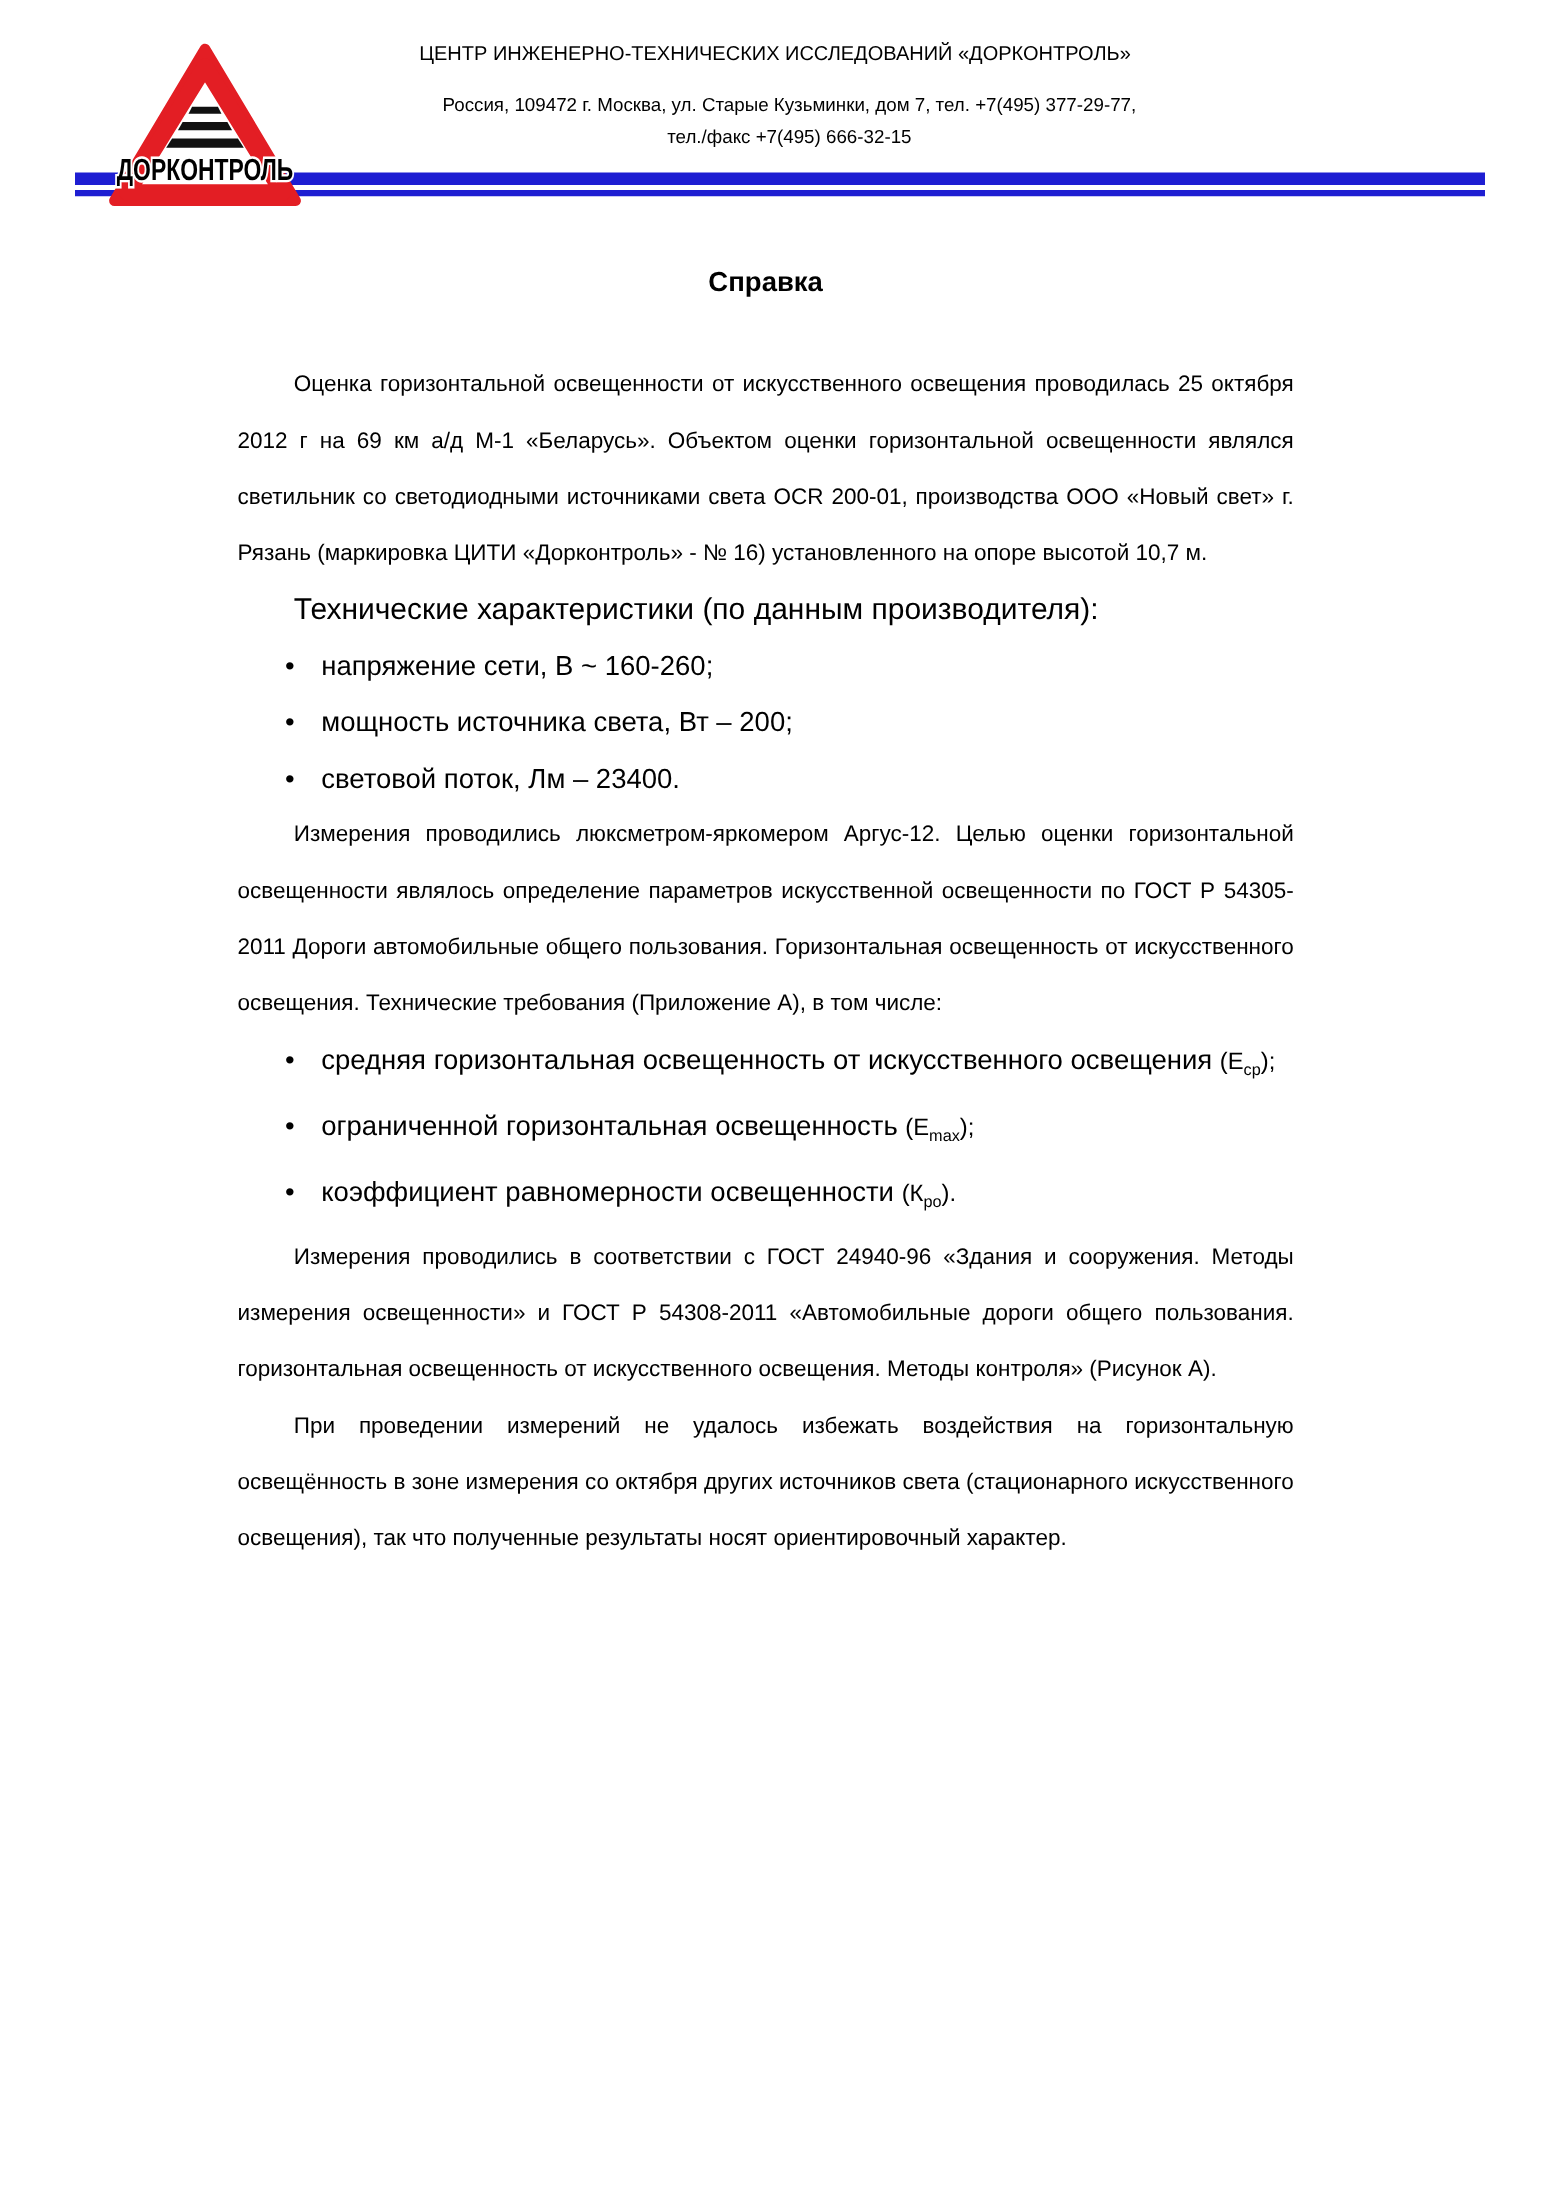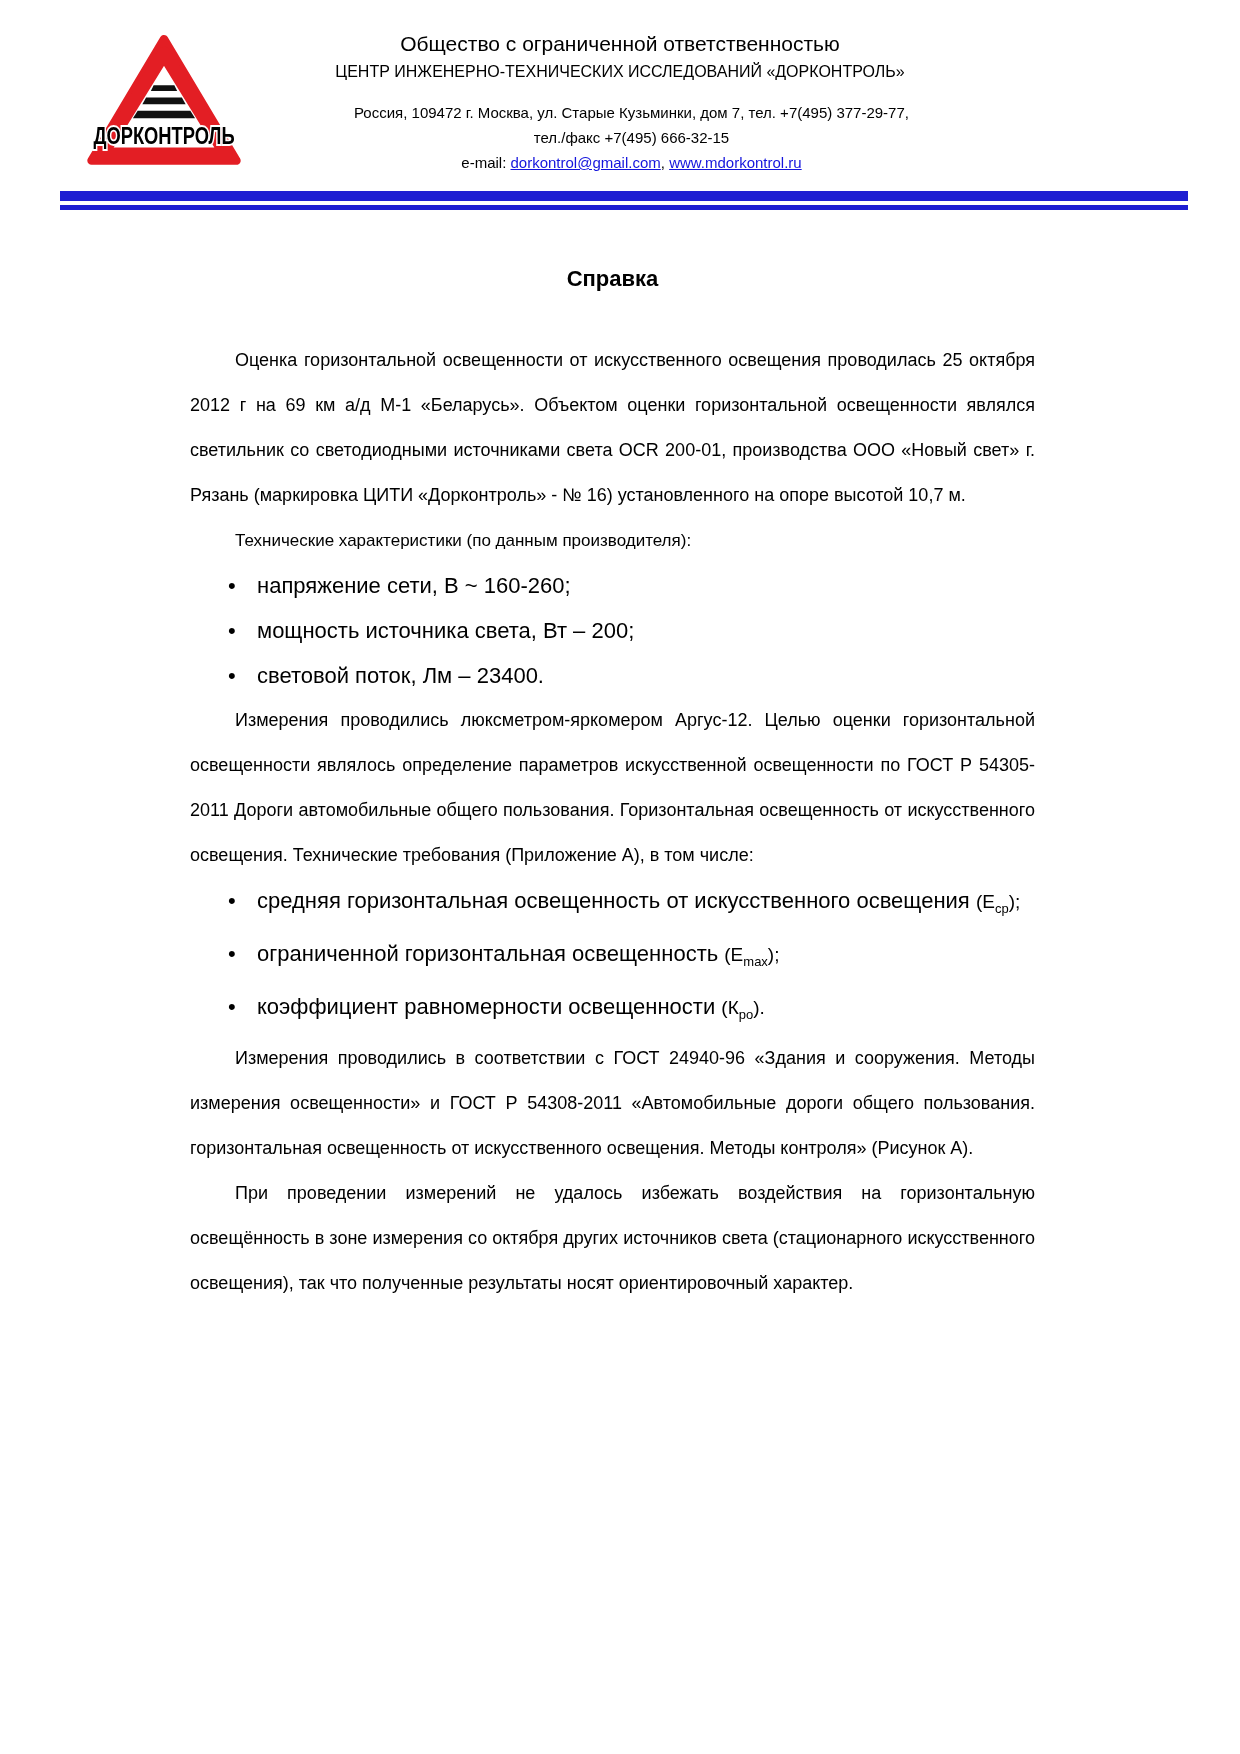--- a/index.html
+++ b/index.html
@@ -43,21 +43,21 @@
   .para{
     margin:0;
     font-size:18px;
     line-height:45px;
     text-align:justify;
     text-indent:45px;
   }
   .para.first{margin-top:46px;}
   .heading-line{
     margin:0;
-    font-size:17px;
+    font-size:24px;
     line-height:45px;
     text-indent:45px;
   }
   ul.dotlist{margin:0;padding:0;list-style:none;}
   ul.dotlist li{
     position:relative;
     padding-left:67px;
     font-size:22px;
     line-height:45px;
   }
@@ -85,26 +85,24 @@
 
         <polygon points="74,61 96,61 99,67 71,67" fill="#111111"></polygon>
         <polygon points="66,74 104,74 108,81 62,81" fill="#111111"></polygon>
         <polygon points="57,88 113,88 118,96 52,96" fill="#111111"></polygon>
 
         <text x="85" y="123" text-anchor="middle" font-family="Liberation Sans, sans-serif" font-weight="bold" font-size="26" fill="#000000" stroke="#ffffff" stroke-width="4" paint-order="stroke" textLength="150" lengthAdjust="spacingAndGlyphs">ДОРКОНТРОЛЬ</text>
       </svg>
     </div>
 
     <div class="head-text">
-      <div class="org-type">Общество с ограниченной ответственностью</div>
       <div class="org-name">ЦЕНТР ИНЖЕНЕРНО-ТЕХНИЧЕСКИХ ИССЛЕДОВАНИЙ «ДОРКОНТРОЛЬ»</div>
       <div class="addr-block">
         <div>Россия, 109472 г. Москва, ул. Старые Кузьминки, дом 7, тел. +7(495) 377-29-77,</div>
         <div>тел./факс +7(495) 666-32-15</div>
-        <div><span>e-mail: </span><a href="#" class="head-link">dorkontrol@gmail.com</a><span>, </span><a href="#" class="head-link">www.mdorkontrol.ru</a></div>
       </div>
     </div>
 
     <div class="divider"></div>
   </header>
 
   <main>
     <h1 class="doc-title">Справка</h1>
 
     <p class="para first">Оценка горизонтальной освещенности от искусственного освещения проводилась 25 октября 2012 г на 69 км а/д М-1 «Беларусь». Объектом оценки горизонтальной освещенности являлся светильник со светодиодными источниками света OCR 200-01, производства ООО «Новый свет» г. Рязань (маркировка ЦИТИ «Дорконтроль» - № 16) установленного на опоре высотой 10,7 м.</p>

